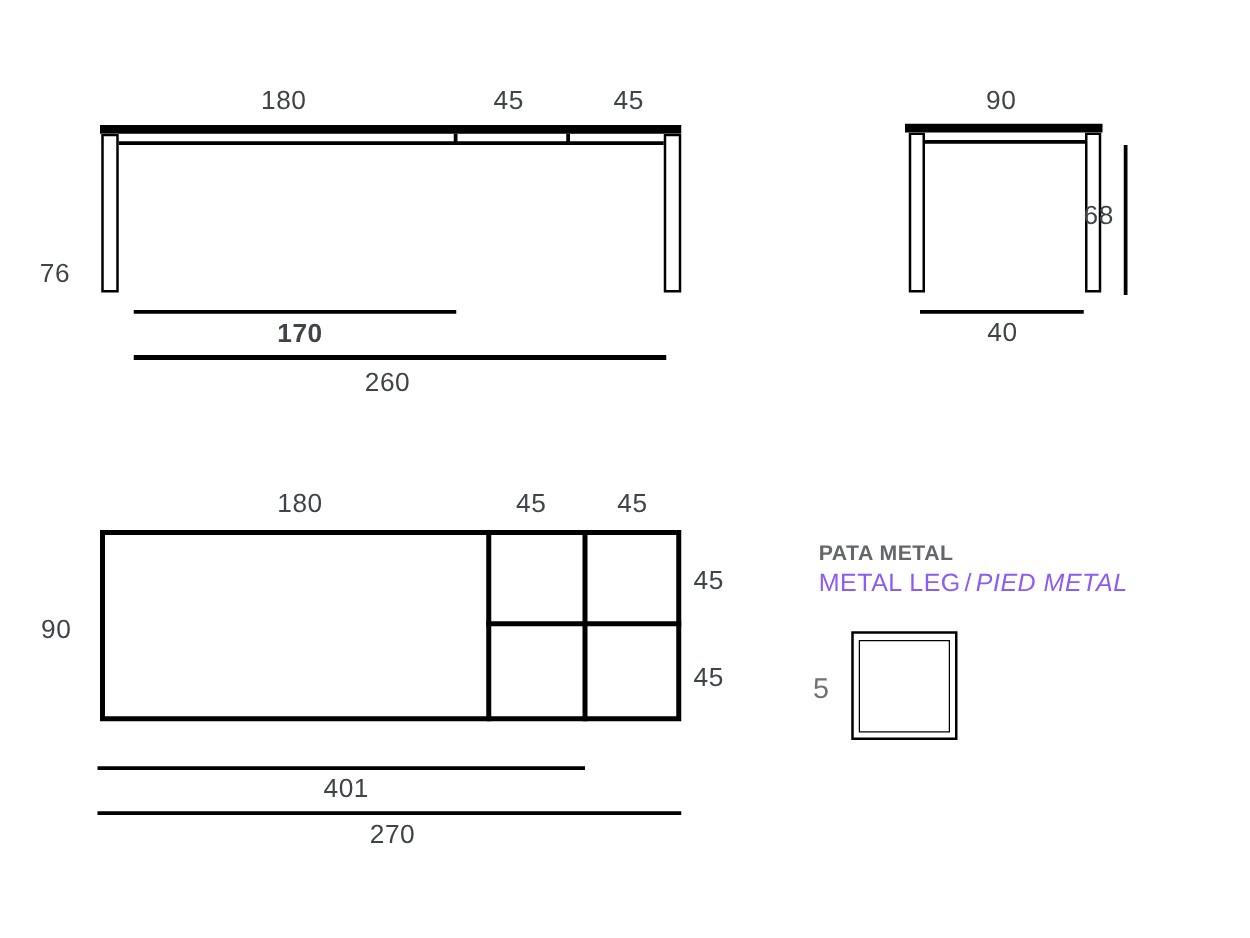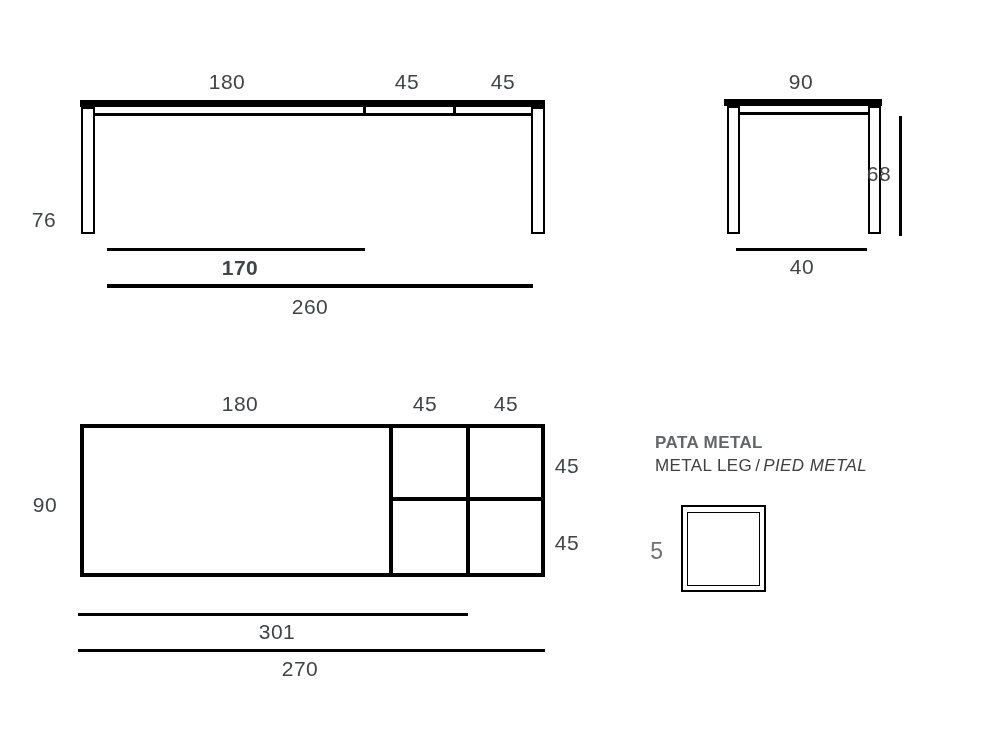--- a/index.html
+++ b/index.html
@@ -40,22 +40,22 @@
     position: absolute;
     color: #63676a;
     font-size: 17px;
     font-weight: bold;
     line-height: 1;
     white-space: nowrap;
     letter-spacing: 0.4px;
   }
   .leg-subtitle {
     position: absolute;
-    color: #404040;
-    font-size: 17px;
+    color: #8b5cf6;
+    font-size: 20px;
     line-height: 1;
     white-space: nowrap;
     letter-spacing: 0.4px;
   }
   .leg-subtitle .sep { margin: 0 3px; }
   .leg-subtitle .italic { font-style: italic; }
 </style>
 </head>
 <body>
 
@@ -105,24 +105,24 @@
     <div class="outline" style="left:80px; top:424px; width:465px; height:153px; border-width:4px;"></div>
     <div class="stroke" style="left:389px; top:424px; width:4px; height:153px;"></div>
     <div class="stroke" style="left:466px; top:424px; width:4px; height:153px;"></div>
     <div class="stroke" style="left:389px; top:497px; width:156px; height:4px;"></div>
 
     <span class="dim" style="left:45px; top:504px;">90</span>
     <span class="dim" style="left:567px; top:465px;">45</span>
     <span class="dim" style="left:567px; top:542px;">45</span>
 
     <div class="stroke" style="left:78px; top:613px; width:390px; height:3px;"></div>
-    <span class="dim" style="left:277px; top:631px;">301</span>
+    <span class="dim" style="left:277px; top:631px;">401</span>
 
     <div class="stroke" style="left:78px; top:649px; width:467px; height:3px;"></div>
-    <span class="dim" style="left:300px; top:668px;">270</span>
+    <span class="dim" style="left:314px; top:668px;">270</span>
   </div>
 
   <div>
     <span class="leg-title" style="left:655px; top:434px;">PATA METAL</span>
     <span class="leg-subtitle" style="left:655px; top:457px;">
       <span>METAL LEG</span><span class="sep">/</span><span class="italic">PIED METAL</span>
     </span>
 
     <div class="outline" style="left:681px; top:505px; width:85px; height:87px; border-width:2.5px;"></div>
     <div class="outline" style="left:687px; top:512px; width:73px; height:74px; border-width:1.5px;"></div>

